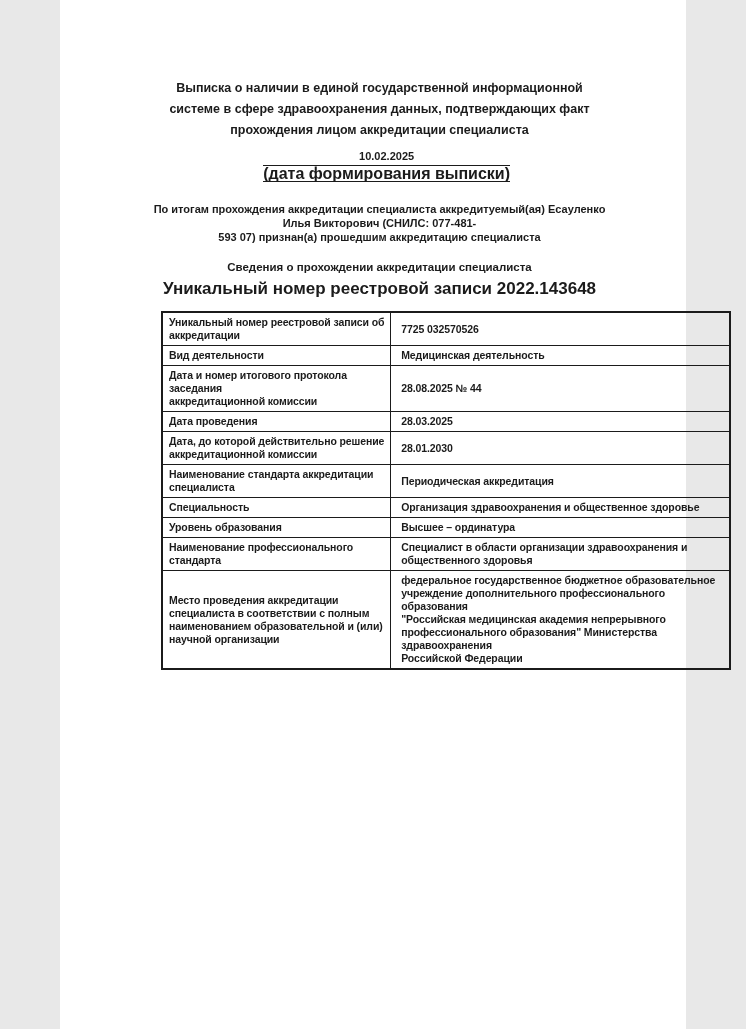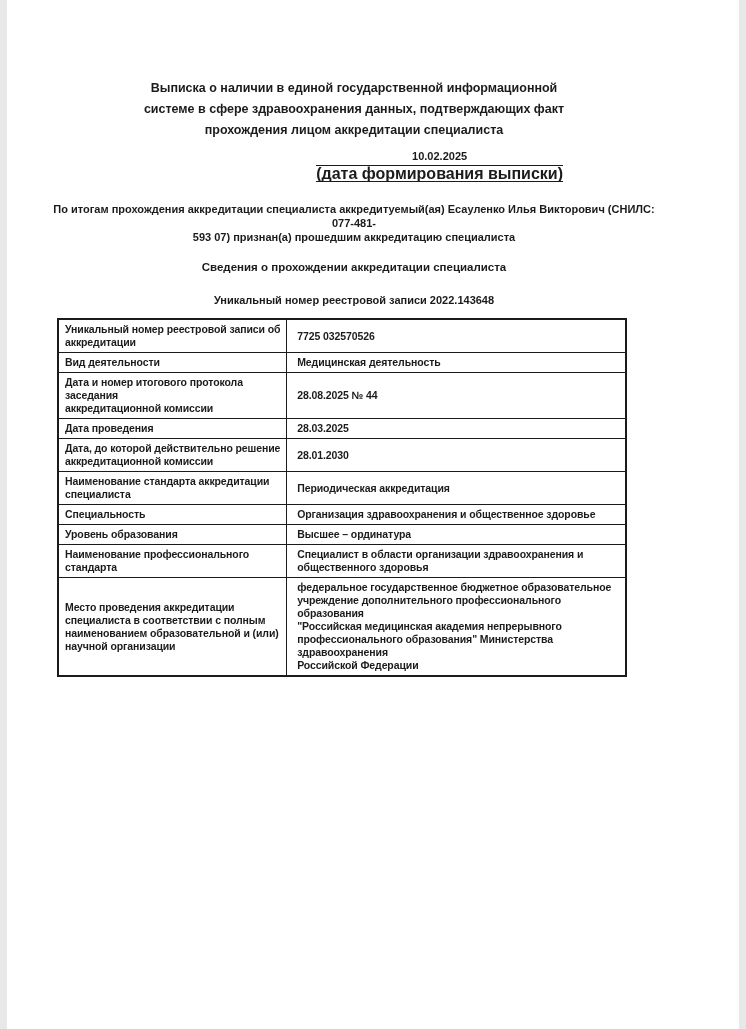--- a/index.html
+++ b/index.html
@@ -1,23 +1,23 @@
 <!DOCTYPE html>
 <html><head>
 <meta charset="utf-8">
 <style>
   html, body { margin: 0; padding: 0; background: #e8e8e8; }
   .page {
     position: relative;
-    width: 732px;
+    width: 626px;
     height: 1029px;
     margin: 0 auto;
     background: #ffffff;
     box-sizing: border-box;
-    padding: 78px 88px 0 50px;
+    padding: 78px 88px 0 101px;
     font-family: "Liberation Sans", sans-serif;
     font-weight: bold;
     color: #1b1b1b;
   }
   .doc-title {
     font-size: 12.5px;
     line-height: 21px;
     text-align: center;
     white-space: pre-line;
   }
@@ -47,22 +47,22 @@
     text-align: center;
     white-space: pre-line;
   }
   .section-heading {
     margin-top: 17px;
     font-size: 11.5px;
     text-align: center;
     text-underline-offset: 2px;
   }
   .registry-heading {
-    margin-top: 21px;
-    font-size: 11px;
+    margin-top: 6px;
+    font-size: 17px;
     text-align: center;
   }
   table.acc-table {
     margin-top: 12px;
     width: 570px;
     border-collapse: collapse;
     table-layout: fixed;
     font-size: 10.5px;
     line-height: 13px;
     letter-spacing: -0.1px;

